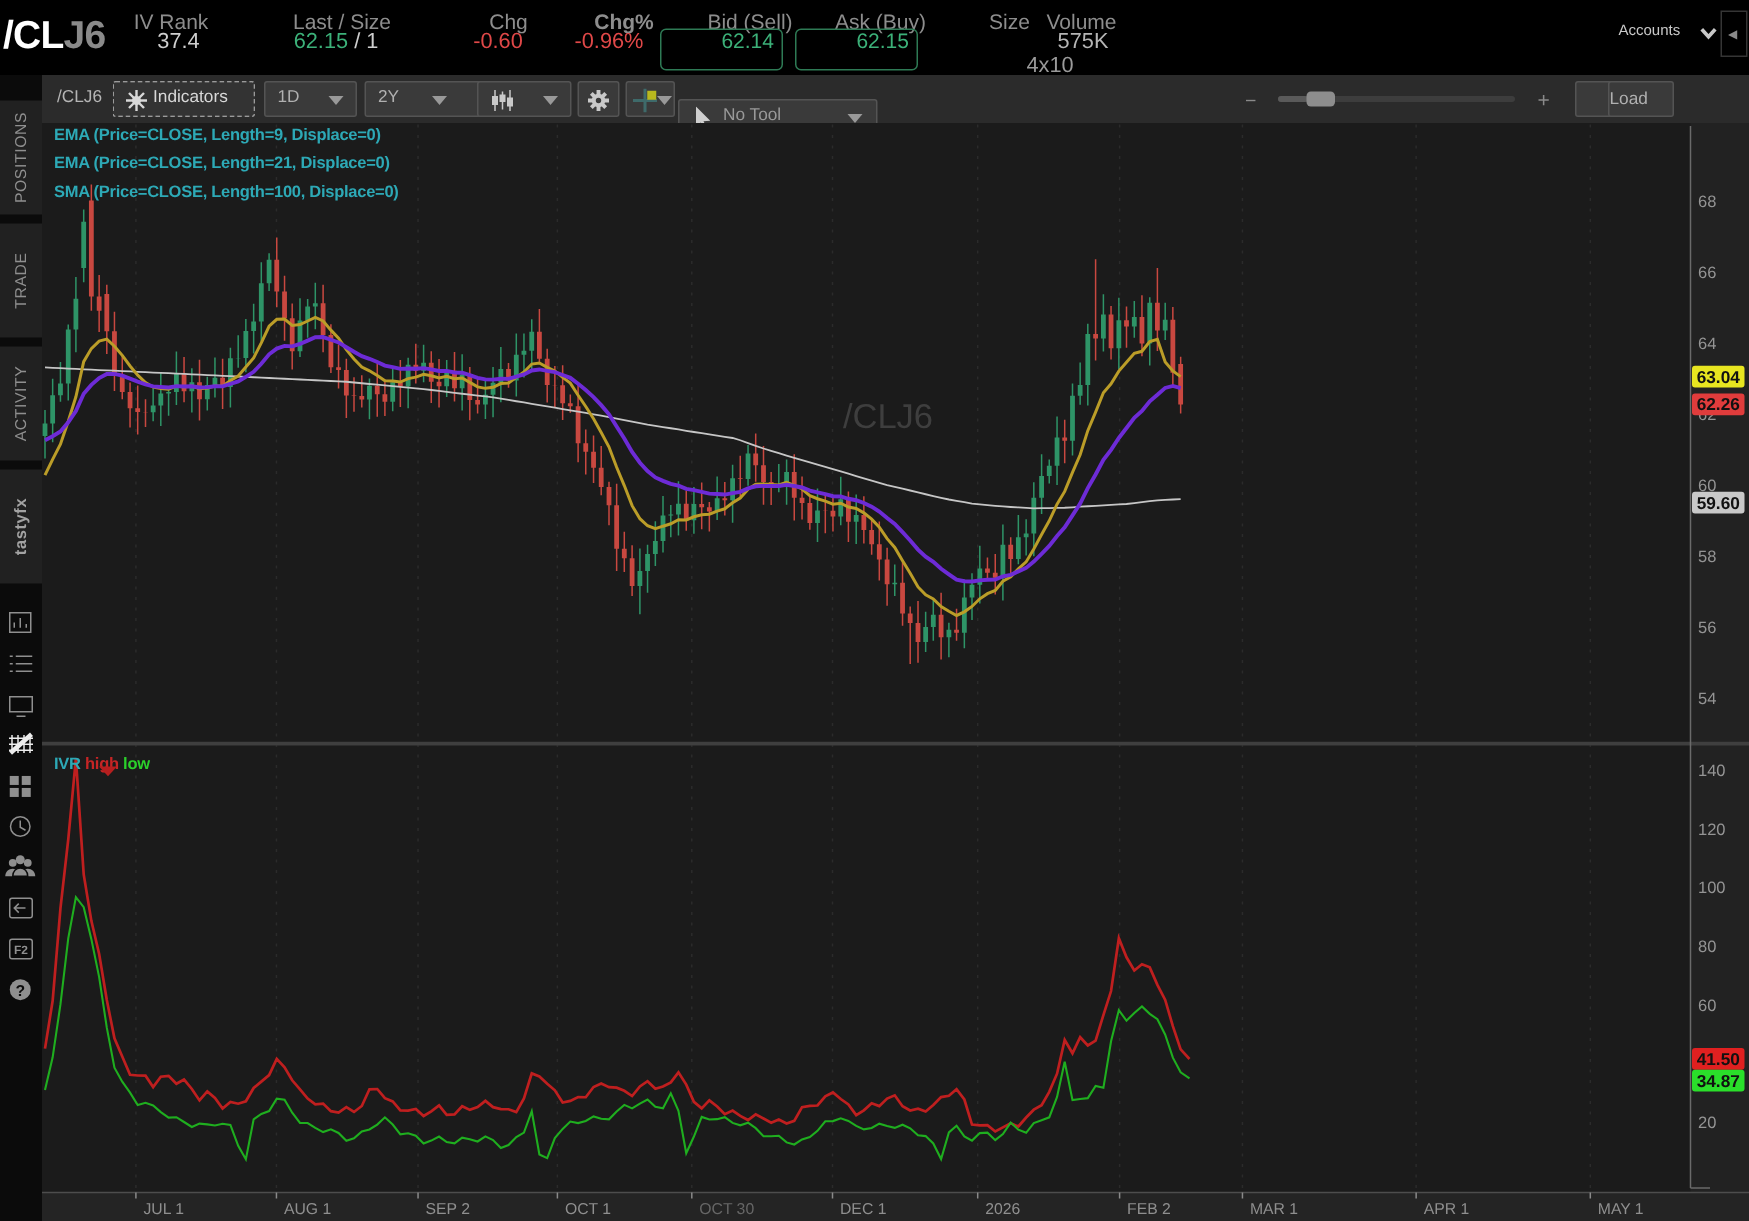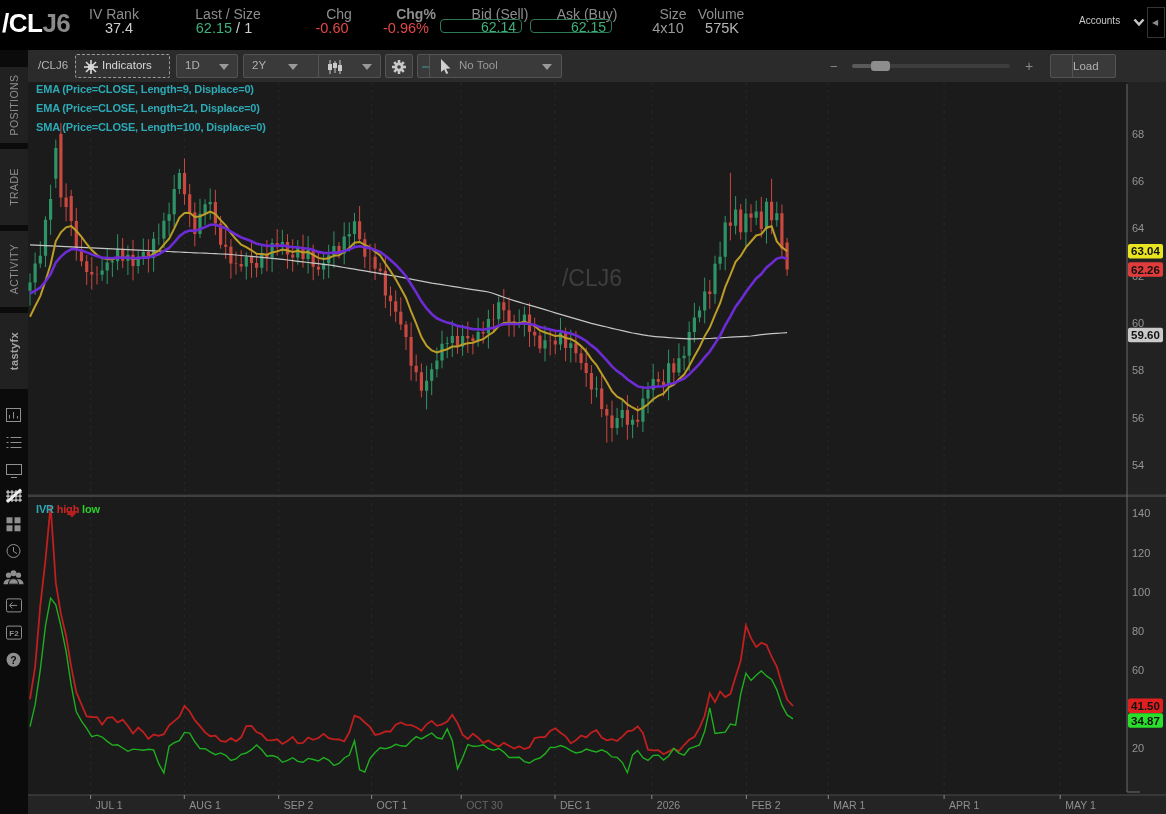--- a/index.html
+++ b/index.html
@@ -9,42 +9,42 @@
 .abs { position:absolute; }
 
 
 #hdr { left:0; top:0; width:1166px; height:50px; background:#000; }
 #sym { left:2px; top:8px; font-size:26px; font-weight:bold; color:#fff; letter-spacing:-0.5px;}
 #sym .dim { color:#8a8a8a; }
 .flbl { top:6px; font-size:14px; color:#8d8d8d; transform:translateX(-50%); white-space:nowrap;}
 .fval { top:20px; font-size:14.5px; color:#cfcfcf; transform:translateX(-50%); white-space:nowrap;}
 .grn { color:#3cb179; }
 .red { color:#e04848; }
-.qbox { top:19px; width:82px; height:14px; border:1px solid #2e7a55; border-radius:4px;
+.qbox { top:19px; width:82px; height:28px; border:1px solid #2e7a55; border-radius:4px;
   font-size:14px; color:#3cb179; text-align:right; padding-right:5px; line-height:15px;}
 #desc { left:747px; top:19px; font-size:15px; color:#f0f0f0; white-space:nowrap;}
 #accounts { left:1079px; top:15px; font-size:10px; color:#c8c8c8;}
 #corner { left:1147px; top:7px; width:18px; height:31px; border:1px solid #353535; }
 #corner span { position:absolute; left:4px; top:10px; color:#8a8a8a; font-size:8px;}
 
 
 #tbar { left:28px; top:50px; width:1138px; height:32px; background:#2b2b2b; }
 #tbar .btn { position:absolute; top:4px; height:24px; background:#3a3a3a;
   border:1px solid #545454; border-radius:2px; color:#b0b0b0; font-size:11.5px; }
 .tri { position:absolute; width:0; height:0; border-left:5px solid transparent;
   border-right:5px solid transparent; border-top:6px solid #999; top:9px; }
 #tsym { left:10px; top:9px; font-size:11.5px; color:#b5b5b5; }
 #bind { left:47px; width:95px; border:1px dashed #9a9a9a !important; background:#333 !important; }
 #bind .txt { position:absolute; left:26px; top:4px; color:#d8d8d8; }
 #b1d  { left:148px; width:62px; }
 #b2y  { left:215px; width:80px;text-align:center; }
 #bct  { left:290px; width:63px; }
 #bgear{ left:357px; width:28px; }
 #bgrid{ left:389px; width:33px; }
-#btool{ left:401px; width:133px; }
+#btool{ left:424px; width:133px;margin-top:12px; }
 #btool .txt { position:absolute; left:29px; top:4px; color:#999; }
 .dlab { position:absolute; left:8px; top:4px; }
 #minus{ left:802px; top:9px; color:#8a8a8a; font-size:13px; }
 #plus { left:997px; top:8px; color:#8a8a8a; font-size:14px; }
 #track{ left:824px; top:14px; width:158px; height:4px; background:#3d3d3d; border-radius:2px;}
 #tfill{ left:824px; top:14px; width:20px; height:4px; background:#5a5a5a; border-radius:2px;}
 #thandle{ left:843px; top:11px; width:19px; height:10px; background:#8d8d8d; border-radius:3px;}
 #bsave{ left:1022px; width:53px; text-align:right; line-height:22px; font-size:11.5px; color:#bdbdbd;}
 #bload{ left:1044px; width:44px; line-height:22px; font-size:11.5px; color:#bdbdbd;}
 
@@ -72,21 +72,21 @@
     <div class="abs fval" style="left:224px;"><span class="grn">62.15</span> / 1</div>
     <div class="abs flbl" style="left:339px;">Chg</div>
     <div class="abs fval red" style="left:332px;">-0.60</div>
     <div class="abs flbl" style="left:416px;font-weight:bold;">Chg%</div>
     <div class="abs fval red" style="left:406px;">-0.96%</div>
     <div class="abs flbl" style="left:500px;">Bid (Sell)</div>
     <div class="abs qbox" style="left:440px;">62.14</div>
     <div class="abs flbl" style="left:587px;">Ask (Buy)</div>
     <div class="abs qbox" style="left:530px;">62.15</div>
     <div class="abs flbl" style="left:673px;">Size</div>
-    <div class="abs fval" style="left:668px; color:#9a9a9a;">4x10</div>
+    <div class="abs fval" style="left:700px; color:#9a9a9a;margin-top:16px;">4x10</div>
     <div class="abs flbl" style="left:721px;">Volume</div>
     <div class="abs fval" style="left:722px; color:#b5b5b5;">575K</div>
     <div id="accounts" class="abs">Accounts</div>
     <svg class="abs" style="left:1133px; top:18px;" width="12" height="9">
         <path d="M1.5 1.5 L6 6.5 L10.5 1.5" stroke="#c8c8c8" stroke-width="2.4" fill="none"></path>
       </svg>
     <div id="corner" class="abs">
         <span>◀</span>
       </div>
   </div>

